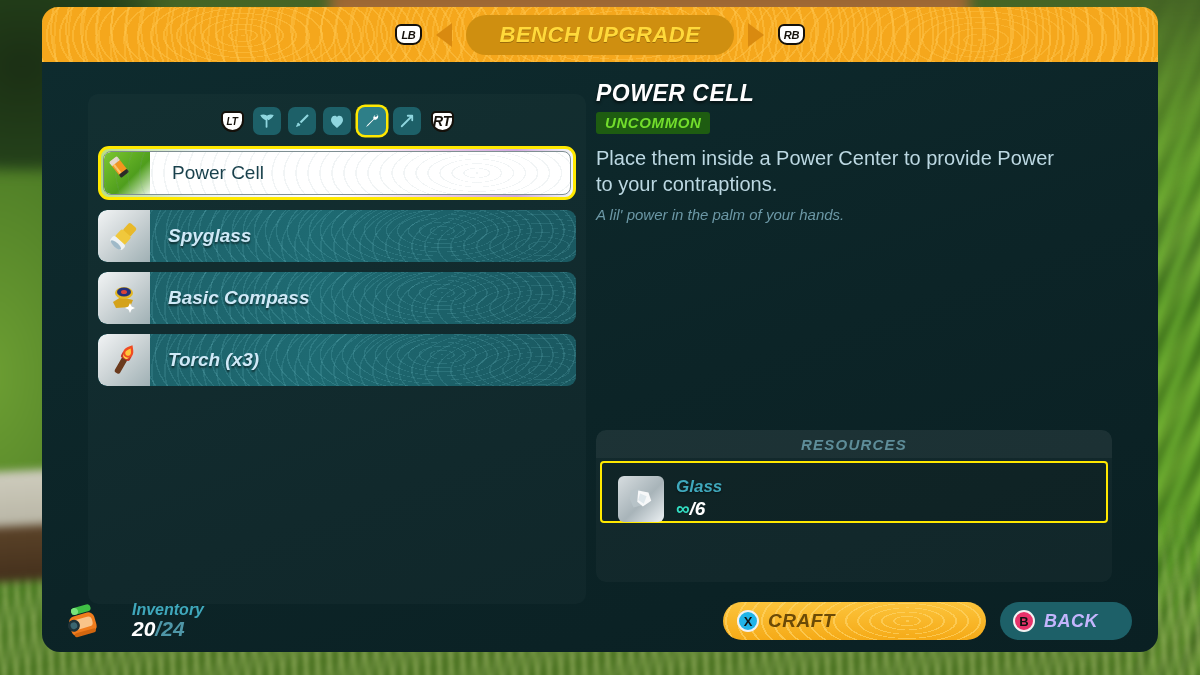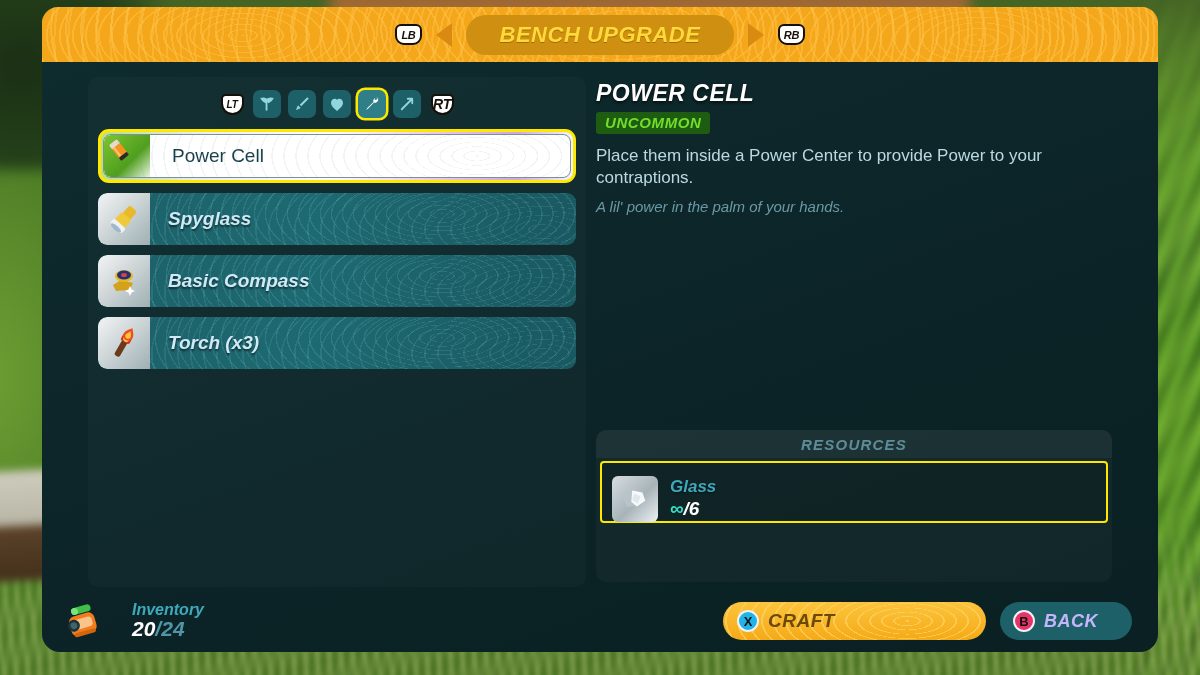--- a/index.html
+++ b/index.html
@@ -109,21 +109,21 @@
   .body {
     position:relative;
     height:590px;
     background:linear-gradient(160deg,#0e2b2e 0%,#0c2427 55%,#0a2023 100%);
     border-radius:0 0 18px 18px;
     overflow:hidden;
     display:flex;
   }
 
   
-  .left-col { width:540px; padding:15px 12px 0 46px; position:relative; }
+  .left-col { width:540px; padding:32px 12px 0 46px; position:relative; }
   .list-panel {
     background:rgba(255,255,255,.025);
     border-radius:10px;
     width:498px; height:510px;
     position:relative;
     padding:8px 10px 0 10px;
   }
   .cat-bar { height:38px; display:flex; align-items:center; justify-content:center; gap:7px; }
   .cat-btn {
     width:28px; height:28px; border-radius:7px;
@@ -184,42 +184,42 @@
     font-size:23px; font-weight:bold; font-style:italic; color:#ffffff;
     letter-spacing:.5px; text-shadow:0 2px 3px rgba(0,0,0,.6);
   }
   .rarity {
     display:inline-block; margin-top:5px;
     background:#1e5c11; color:#72dd2c;
     font-size:15px; font-weight:bold; font-style:italic;
     padding:2px 9px 3px 9px; border-radius:3px; letter-spacing:.6px;
   }
   .detail-desc {
-    margin-top:11px; font-size:17px; color:#bcd8e2; line-height:1.3; max-width:470px;
+    margin-top:11px; font-size:20px; color:#bcd8e2; line-height:1.3; max-width:470px;
   }
   .detail-flavor {
     margin-top:9px; font-size:15px; font-style:italic; color:#6c98a6;
   }
 
   .resources {
     position:absolute; left:14px; right:46px; top:368px;
     background:rgba(255,255,255,.03);
     border-radius:10px; height:152px; overflow:hidden;
   }
   .res-head {
     height:28px; background:rgba(255,255,255,.045);
     display:flex; align-items:center; justify-content:center;
     font-size:15px; font-weight:bold; font-style:italic;
     color:#5e8d99; letter-spacing:1.2px;
   }
   .res-row {
     margin:3px 4px 0 4px; height:62px; border:2.5px solid #ffe800; border-radius:4px;
     display:flex; align-items:center; background:rgba(0,0,0,.12);
   }
-  .res-item { display:flex; align-items:center; width:50%; padding-left:10px;margin-top:13px; }
+  .res-item { display:flex; align-items:center; width:50%; padding-left:16px;margin-top:13px; }
   .res-icon {
     width:46px; height:46px; border-radius:6px; flex:none;
     display:flex; align-items:center; justify-content:center;
   }
   .res-icon.glass { background:linear-gradient(135deg,#d7dde0 0%,#a8b4b9 55%,#edf2f4 100%); }
   .res-icon.biomass { background:linear-gradient(135deg,#7cc437 0%,#4e9420 100%); }
   .res-text { margin-left:12px; }
   .res-name { font-size:17px; font-weight:bold; font-style:italic; color:#3fa8bc; text-shadow:0 1px 2px rgba(0,0,0,.5); }
   .res-amt { font-size:19px; font-weight:bold; font-style:italic; margin-top:1px; }
   .res-have { color:#33e0c4; }

